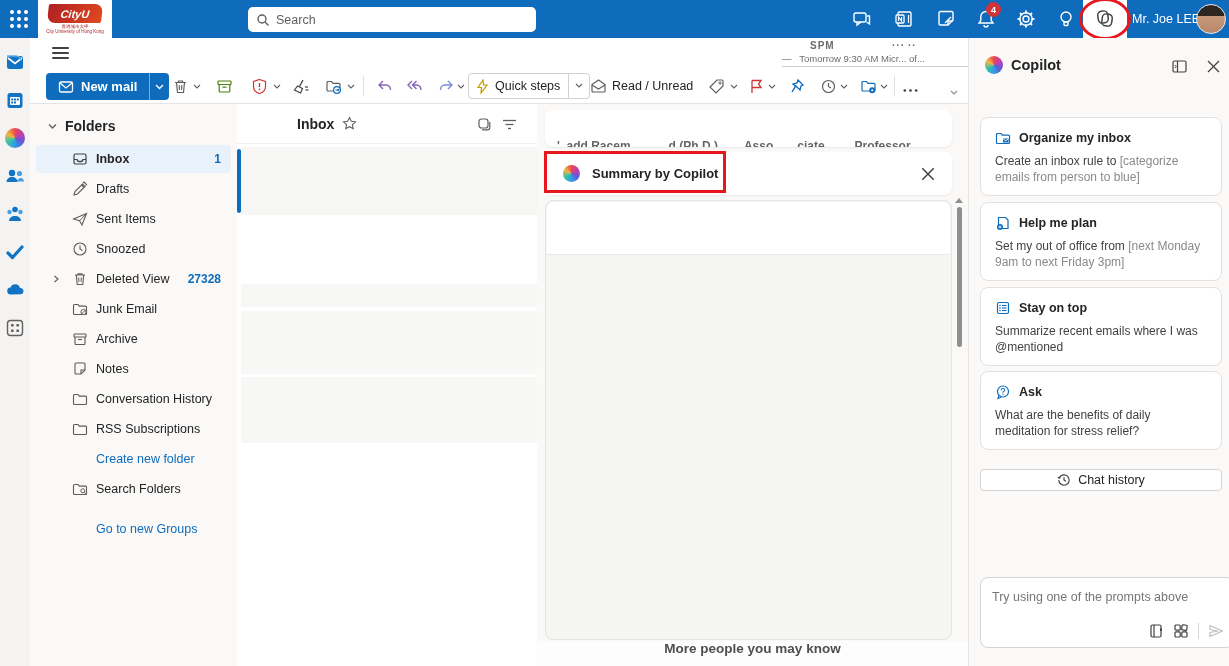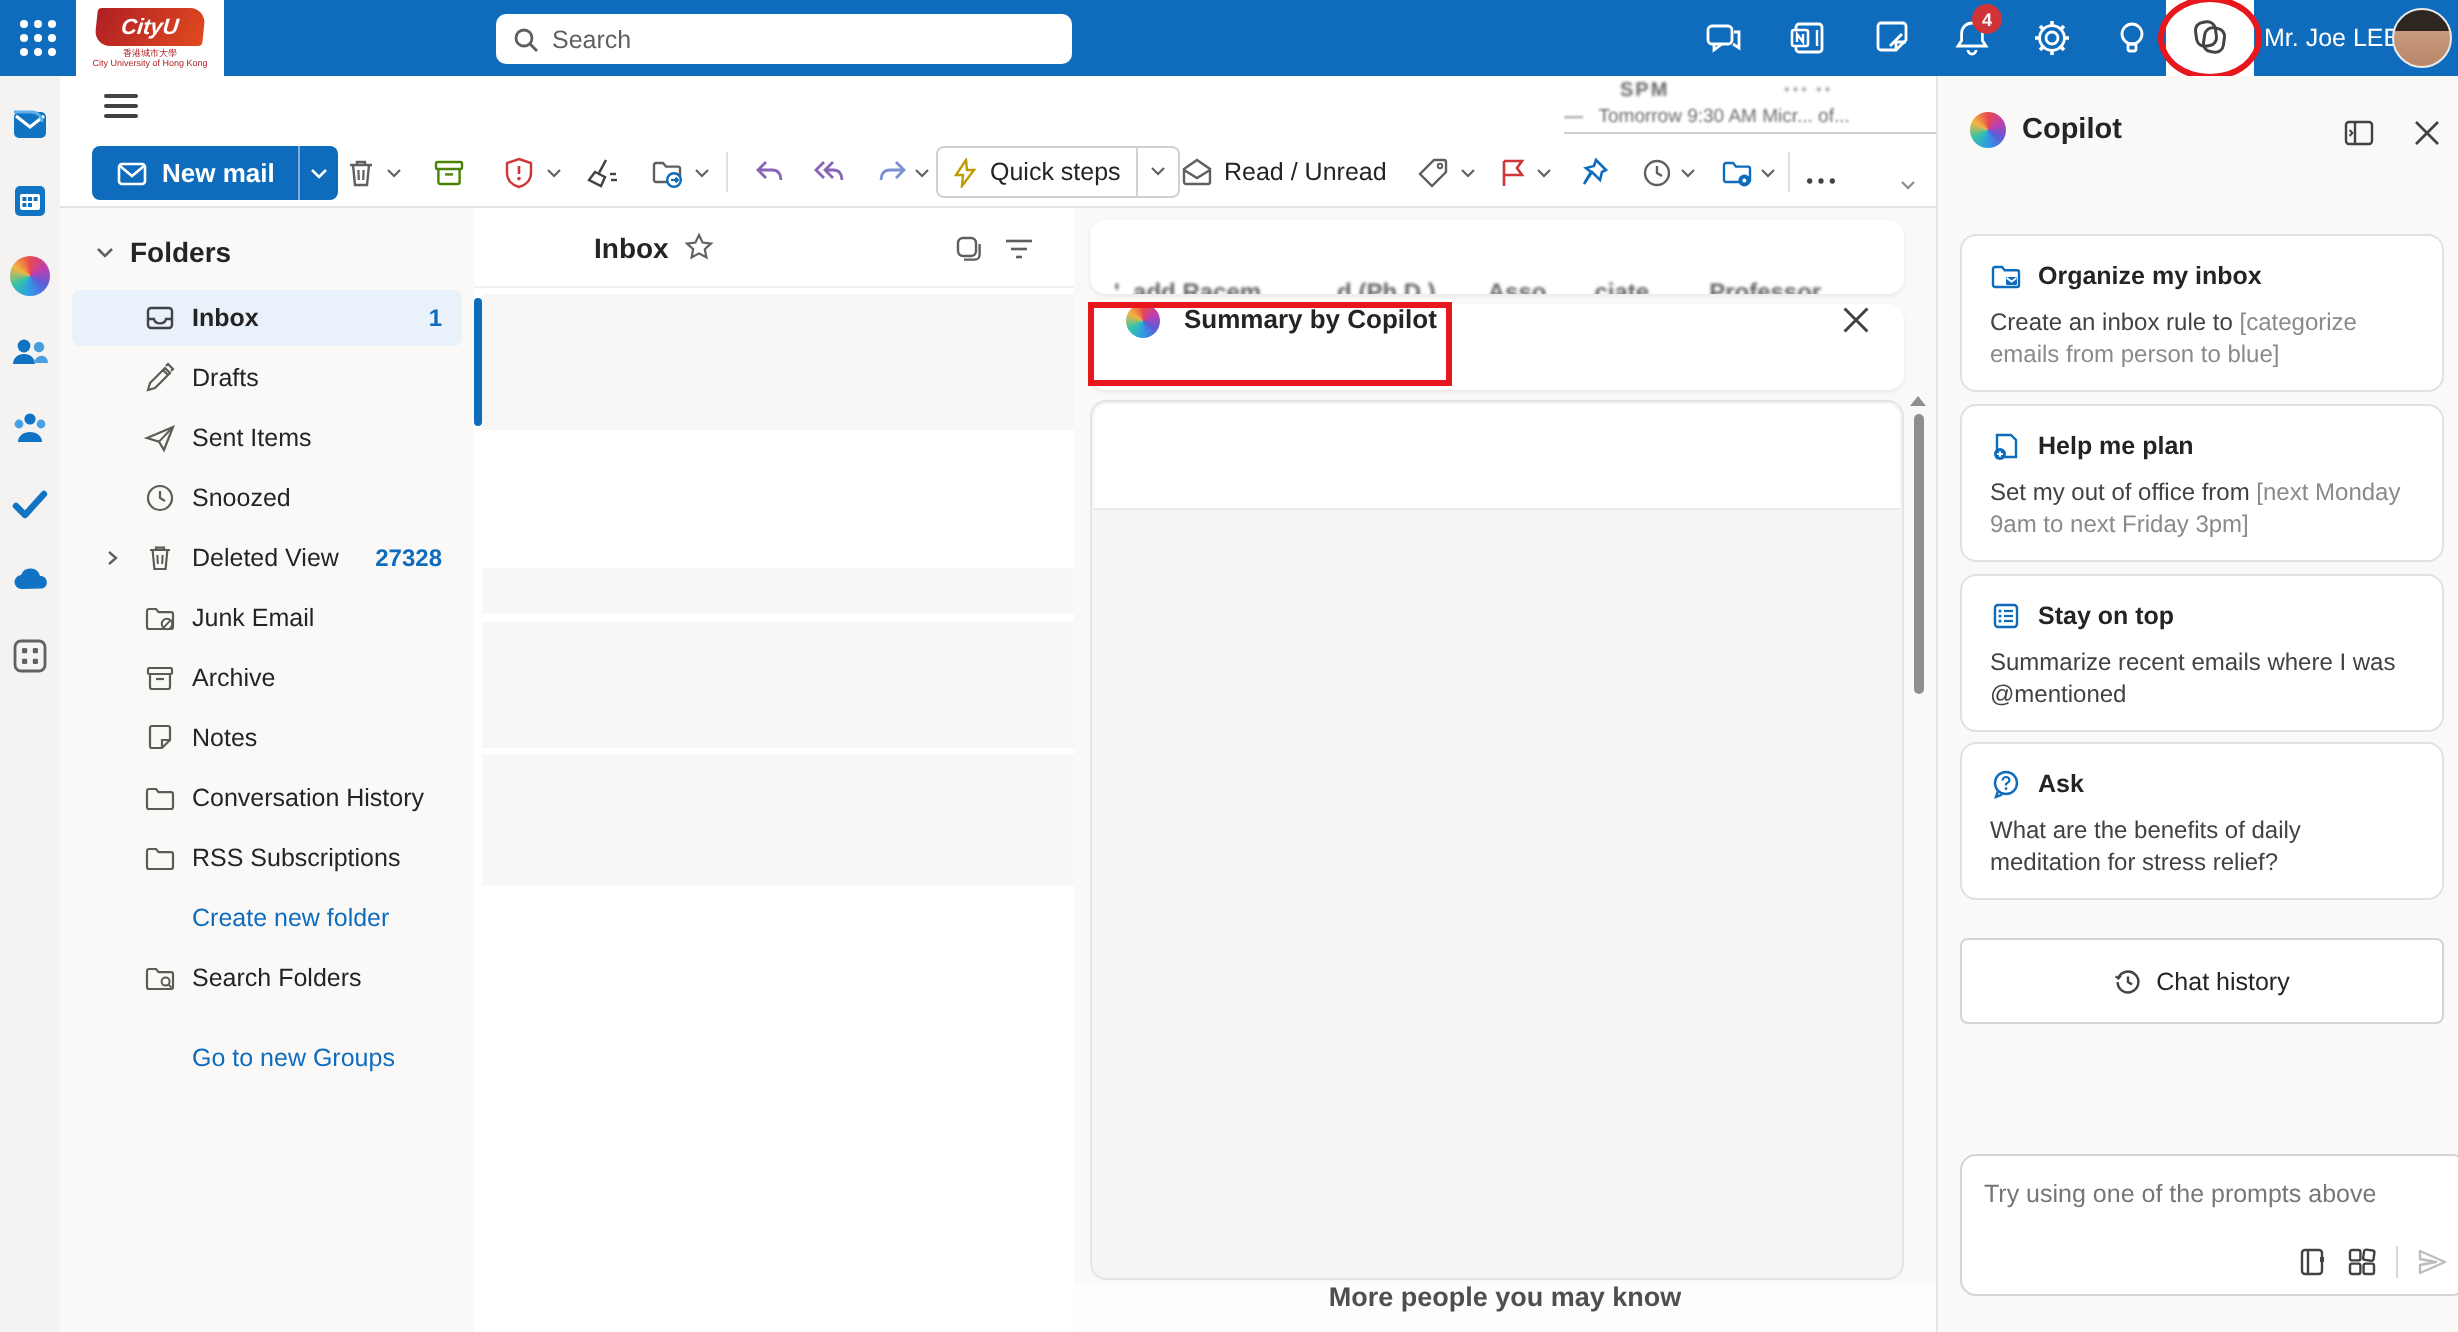--- a/index.html
+++ b/index.html
@@ -99,21 +99,21 @@
   .redact { position:absolute; background:#f6f6f5; }
 
   
   .reading { position:absolute; top:104px; left:537px; width:431px; height:562px; background:#faf9f8; }
   .rhead { position:absolute; left:8px; top:6px; width:407px; height:37px; background:#fff;
            border-radius:8px; box-shadow:0 1px 2px rgba(0,0,0,.07); display:flex; align-items:center;
            padding:0 12px; overflow:hidden; }
   .rhead span { font-size:12px; font-weight:bold; color:#3f3f3f; filter:blur(0.7px); opacity:.8;
                 white-space:nowrap;margin-top:35px; }
   .sumbar { position:absolute; left:8px; top:48px; width:407px; height:43px; background:#fff;
-            border-radius:8px; box-shadow:0 1px 2px rgba(0,0,0,.07); display:flex; align-items:flex-start; }
+            border-radius:8px; box-shadow:0 1px 2px rgba(0,0,0,.07); display:flex; align-items:center; }
   .sumtitle { font-size:13px; font-weight:bold; color:#242424; margin-left:12px; }
   .redrect { position:absolute; left:7px; top:47px; width:182px; height:42px; border:3px solid #e8171e;
              pointer-events:none; }
   .sumclose { position:absolute; right:16px; width:16px; height:16px; cursor:pointer; }
   .rbody { position:absolute; left:8px; top:96px; width:407px; height:440px; background:#f5f5f4;
            border:1px solid #e5e4e2; border-radius:8px; overflow:hidden; }
   .rbody .inner { position:absolute; left:1px; top:1px; width:403px; height:53px; background:#fff;
                   border-radius:7px 7px 0 0; border-bottom:1px solid #eae9e8; }
   .rscroll { position:absolute; right:6px; top:103px; width:5px; height:140px; background:#8f8f8f;
              border-radius:3px; cursor:pointer; }
@@ -130,21 +130,21 @@
   .cohead { position:absolute; top:18px; left:16px; display:flex; align-items:center; gap:8px; }
   .cohead span { font-size:14.5px; font-weight:bold; color:#242424; }
   .coheadbtn { position:absolute; top:20px; width:17px; height:17px; cursor:pointer; }
   .cocard { position:absolute; left:11px; width:242px; background:#fff; border:1px solid #e3e1df;
             border-radius:8px; padding:12px 12px 10px 14px; cursor:pointer; }
   .cocard .trow { display:flex; align-items:center; gap:8px; margin-bottom:7px; }
   .cocard .trow b { font-size:12.5px; color:#242424; }
   .cocard .body { font-size:12px; line-height:16px; }
   .cocard .body .main { color:#424242; }
   .cocard .body .var { color:#8a8a8a; }
-  .chatbtn { position:absolute; left:11px; top:431px; width:242px; height:43px; background:#fff;
+  .chatbtn { position:absolute; left:11px; top:431px; width:242px; height:22px; background:#fff;
              border:1px solid #d6d4d2; border-radius:4px; display:flex; align-items:center;
              justify-content:center; gap:7px; cursor:pointer; }
   .chatbtn span { font-size:12.5px; color:#242424; }
   .coinput { position:absolute; left:11px; top:539px; width:254px; height:71px; background:#fff;
              border:1px solid #d6d4d2; border-radius:8px; cursor:text; }
   .coinput .ph { position:absolute; left:11px; top:12px; font-size:12.5px; color:#767676; }
   .coinput .tools { position:absolute; right:9px; bottom:8px; display:flex; align-items:center; gap:9px; }
   .coinput .tools .vdiv { width:1px; height:16px; background:#d8d8d8; }
 </style>
 </head>

